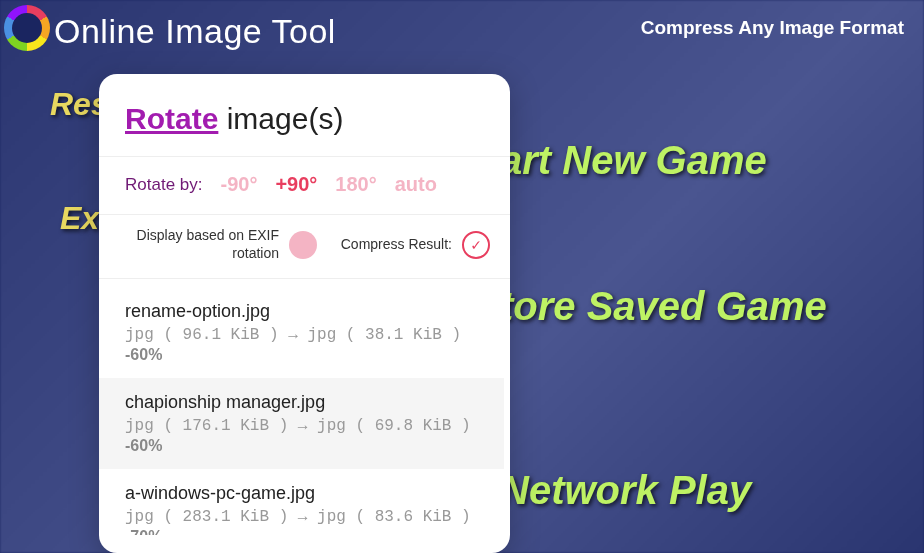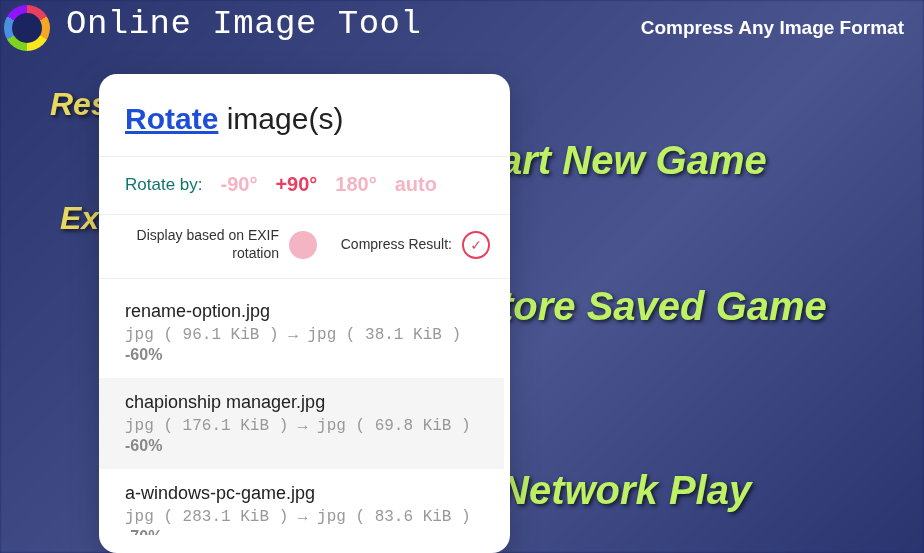--- a/index.html
+++ b/index.html
@@ -35,23 +35,22 @@
   top: 0; left: 0; right: 0;
   height: 56px;
   display: flex;
   align-items: center;
   justify-content: space-between;
   padding: 0 20px 0 4px;
   z-index: 5;
 }
 .logo-wrap {
   display: flex;
-  align-items: flex-start;
-  gap: 16px;
-  font-family: Liberation Mono, monospace;
+  align-items: flex-end;
+  gap: 4px;
 }
 .logo {
   width: 46px; height: 46px;
   border-radius: 50%;
   background: conic-gradient(#e83e5f 0deg 60deg, #f5a623 60deg 120deg, #f8e71c 120deg 180deg, #7ed321 180deg 240deg, #4a90e2 240deg 300deg, #9013fe 300deg 360deg);
   position: relative;
 }
 .logo::after {
   content: "";
   position: absolute;
@@ -84,33 +83,33 @@
   z-index: 10;
   overflow: hidden;
 }
 .card-title {
   padding: 28px 26px 20px 26px;
   font-size: 30px;
   font-weight: 400;
   color: #222;
 }
 .card-title .accent {
-  color: #1d4ed8;
+  color: #a21caf;
   font-weight: 700;
   text-decoration: underline;
 }
 .divider { height: 1px; background: #eee; }
 .rotate-row {
   display: flex;
   align-items: center;
   gap: 18px;
   padding: 16px 26px 18px 26px;
 }
 .rotate-label {
-  color: #0f766e;
+  color: #701a75;
   font-size: 17px;
 }
 .rotate-opt {
   font-size: 20px;
   font-weight: 700;
   color: #f4b4c4;
   cursor: pointer;
 }
 .rotate-opt.active {
   color: #e83e5f;

